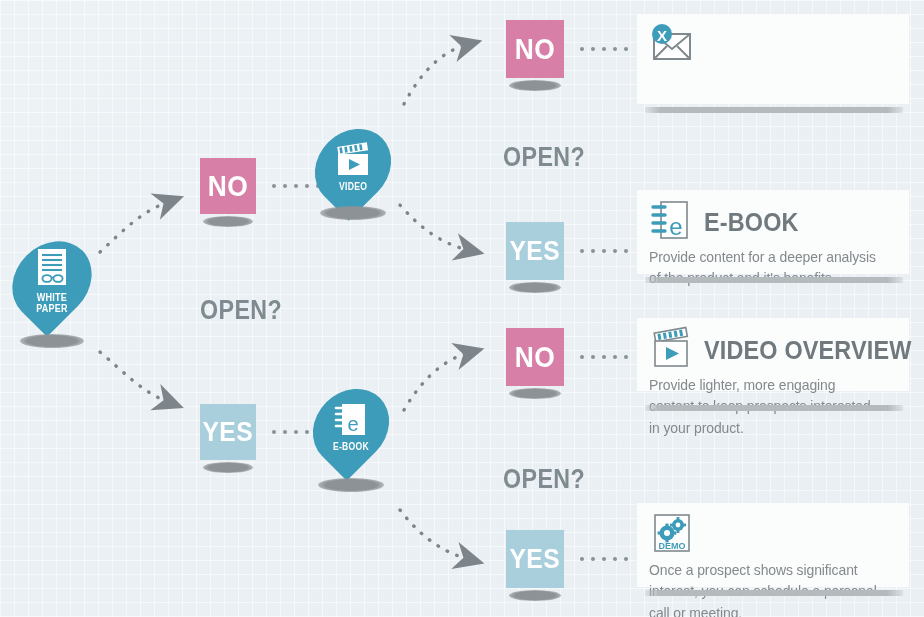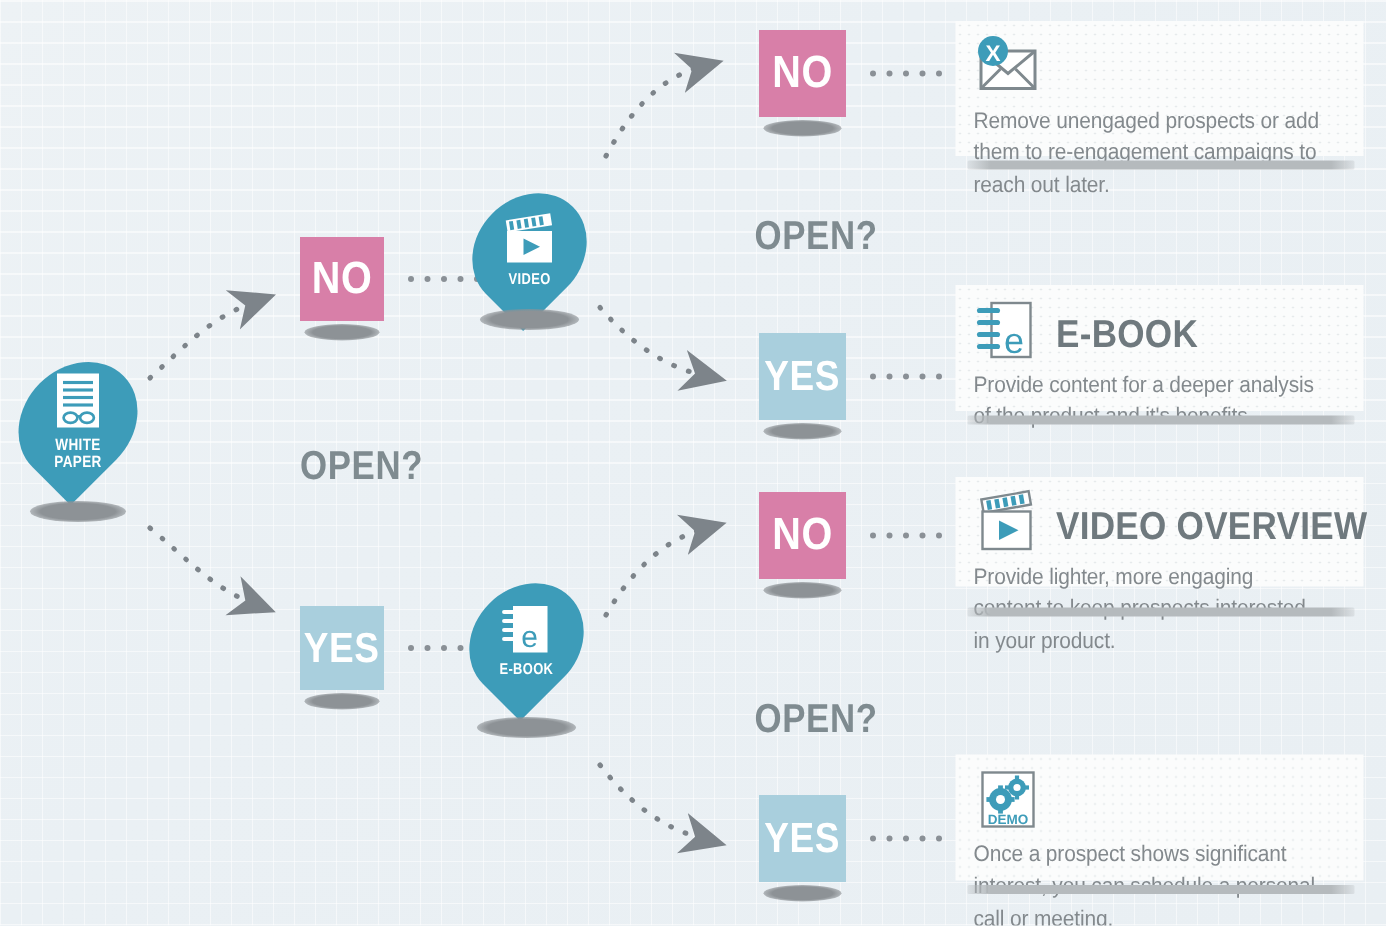--- a/index.html
+++ b/index.html
@@ -333,23 +333,20 @@
     <div class="card-head">
       <div class="card-icon">
         <svg width="46" height="40" viewBox="0 0 46 40">
           <rect x="5" y="10" width="36" height="25" fill="#ffffff" stroke="#7f898e" stroke-width="2"></rect>
           <path d="M5,10 L23,25 L41,10" fill="none" stroke="#7f898e" stroke-width="2"></path>
           <path d="M5,35 L18,22 M41,35 L28,22" fill="none" stroke="#7f898e" stroke-width="2"></path>
           <circle cx="13" cy="10" r="10" fill="#3d9cb9"></circle>
           <text x="13" y="16.5" font-family="Liberation Sans, sans-serif" font-size="15" font-weight="bold" fill="#ffffff" text-anchor="middle">X</text>
         </svg>
       </div>
-    </div>
-    <div class="card-desc">
-      <span>Remove unengaged prospects or add them to re-engagement campaigns to reach out later.</span>
     </div>
   </div>
   <div class="card-bar" style="left:645px; top:107px; width:258px;"></div>
 
   <div class="card" style="left:637px; top:190px; height:84px;">
     <div class="card-head">
       <div class="card-icon">
         <svg width="46" height="42" viewBox="0 0 46 42">
           <rect x="12" y="2" width="26" height="36" fill="#ffffff" stroke="#7f898e" stroke-width="1.6"></rect>
           <g stroke="#3d9cb9" stroke-width="3.4" stroke-linecap="round">

